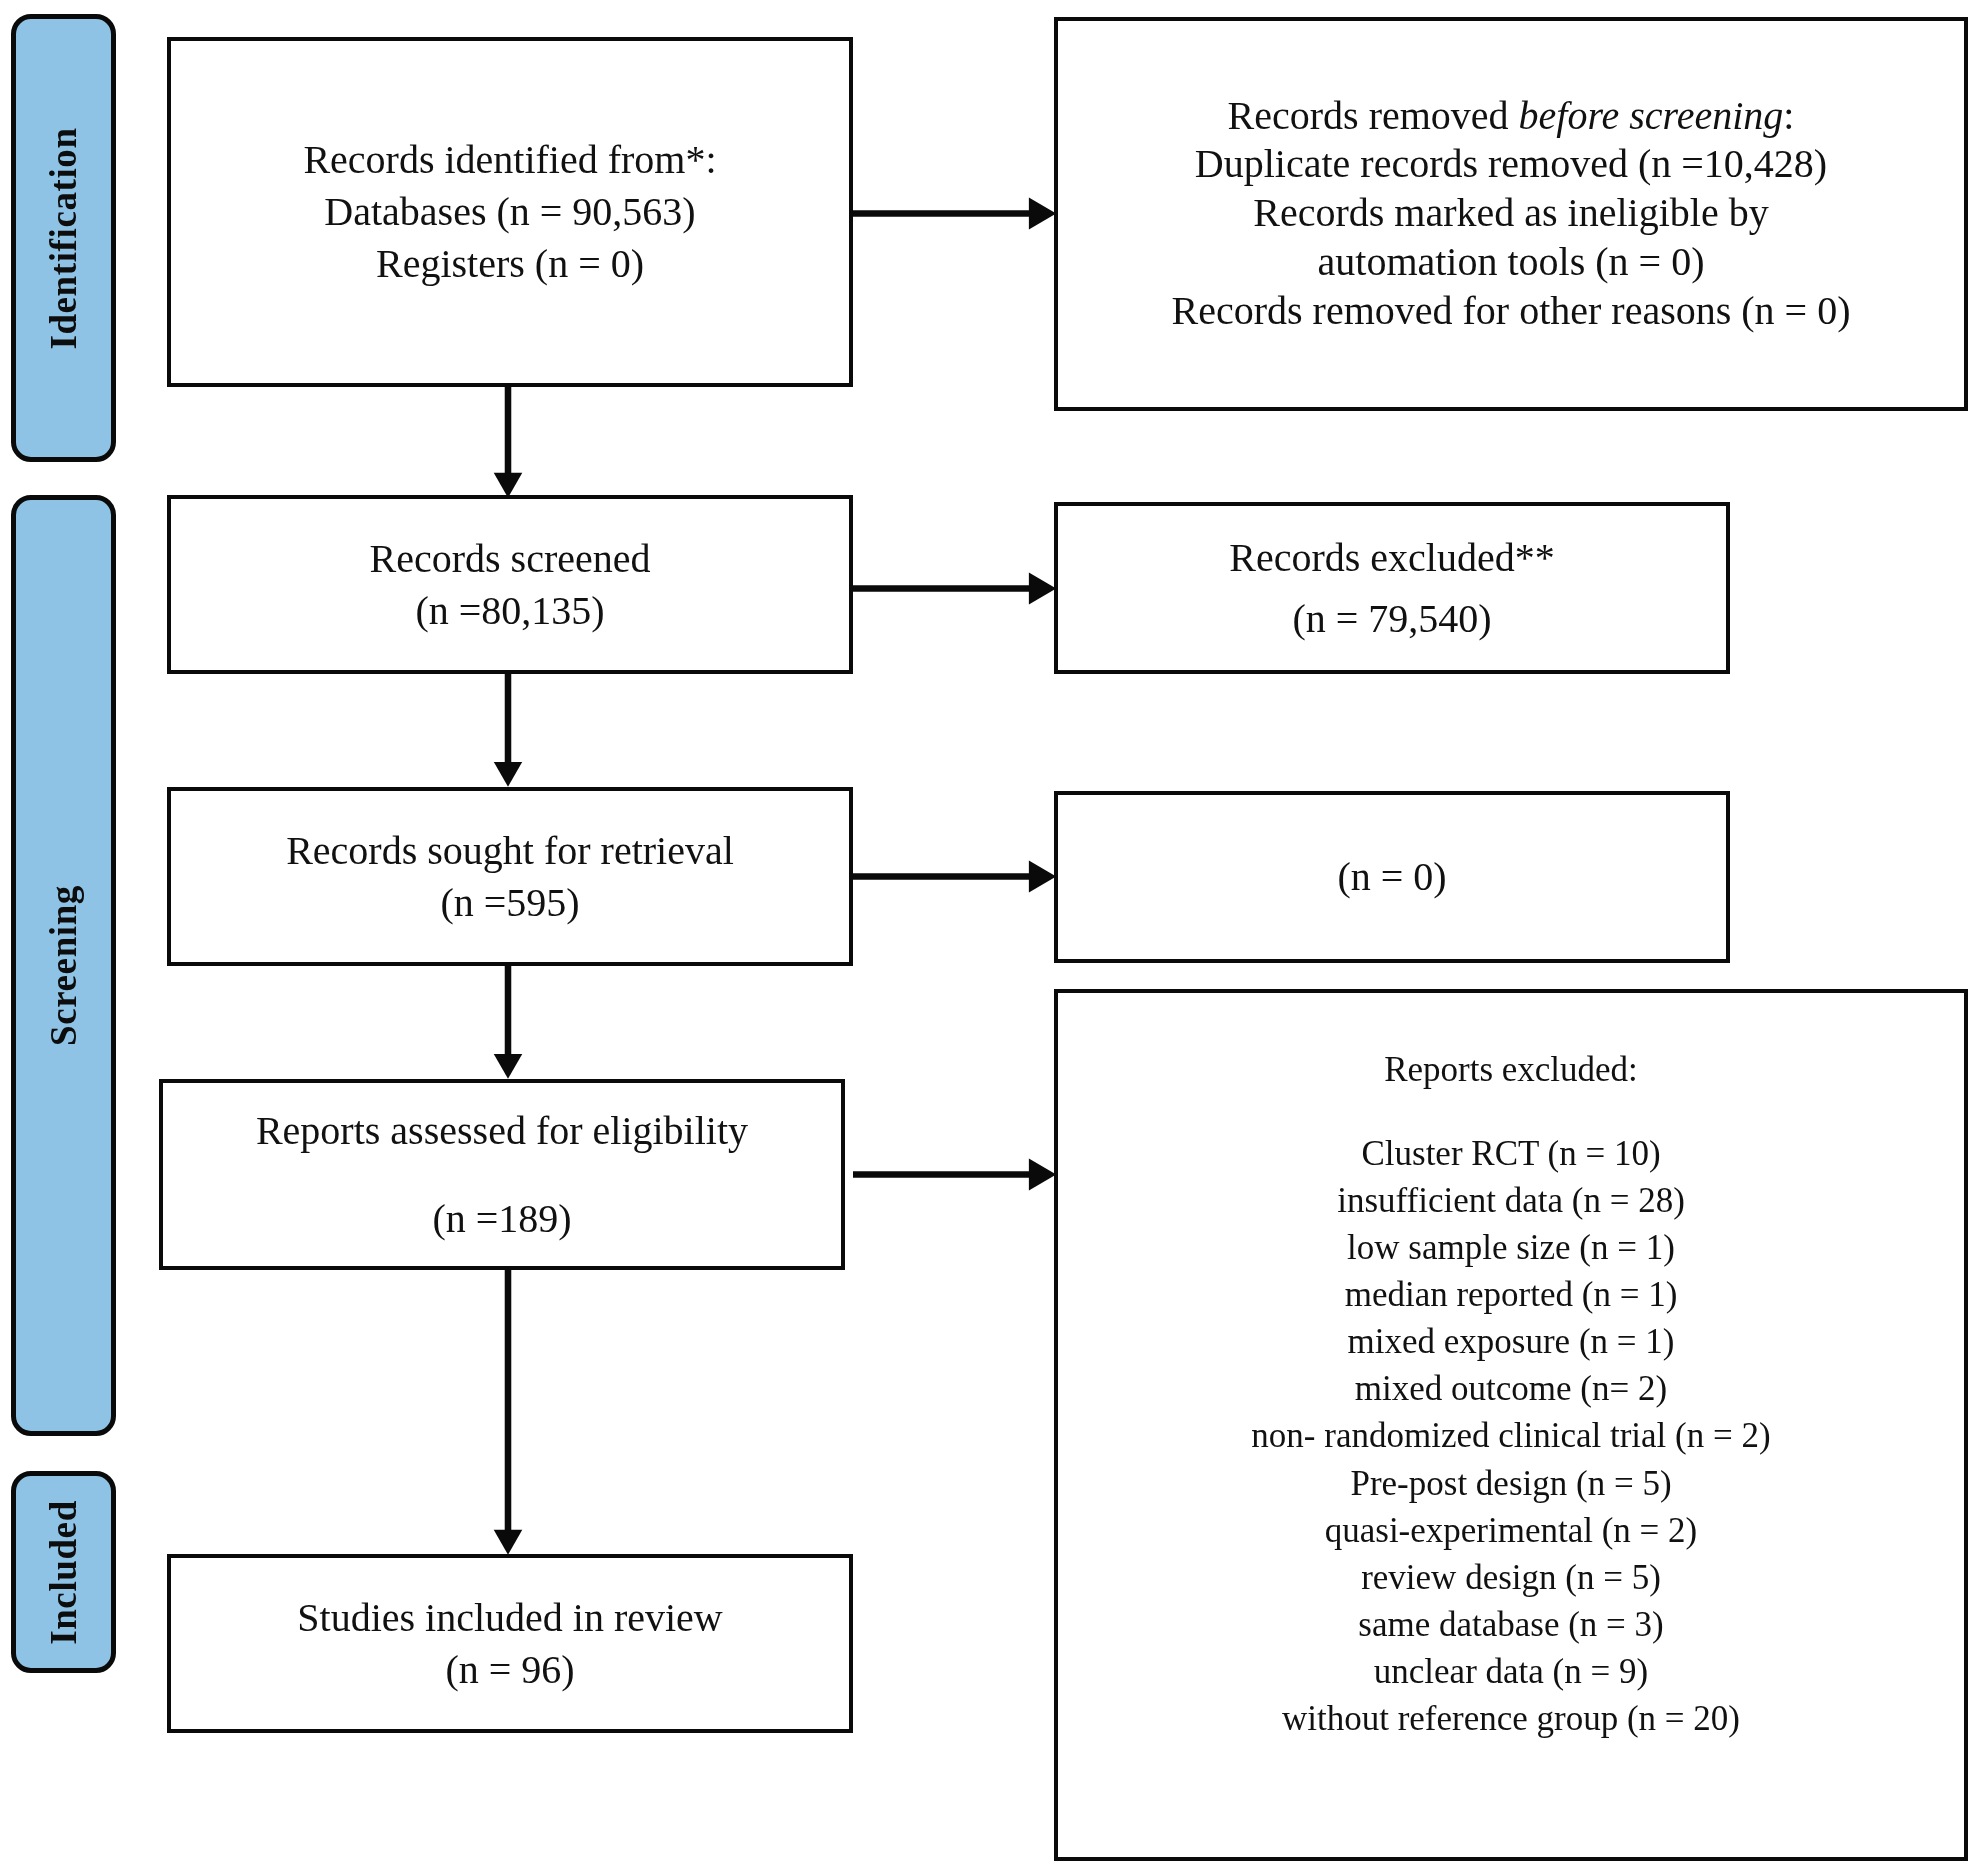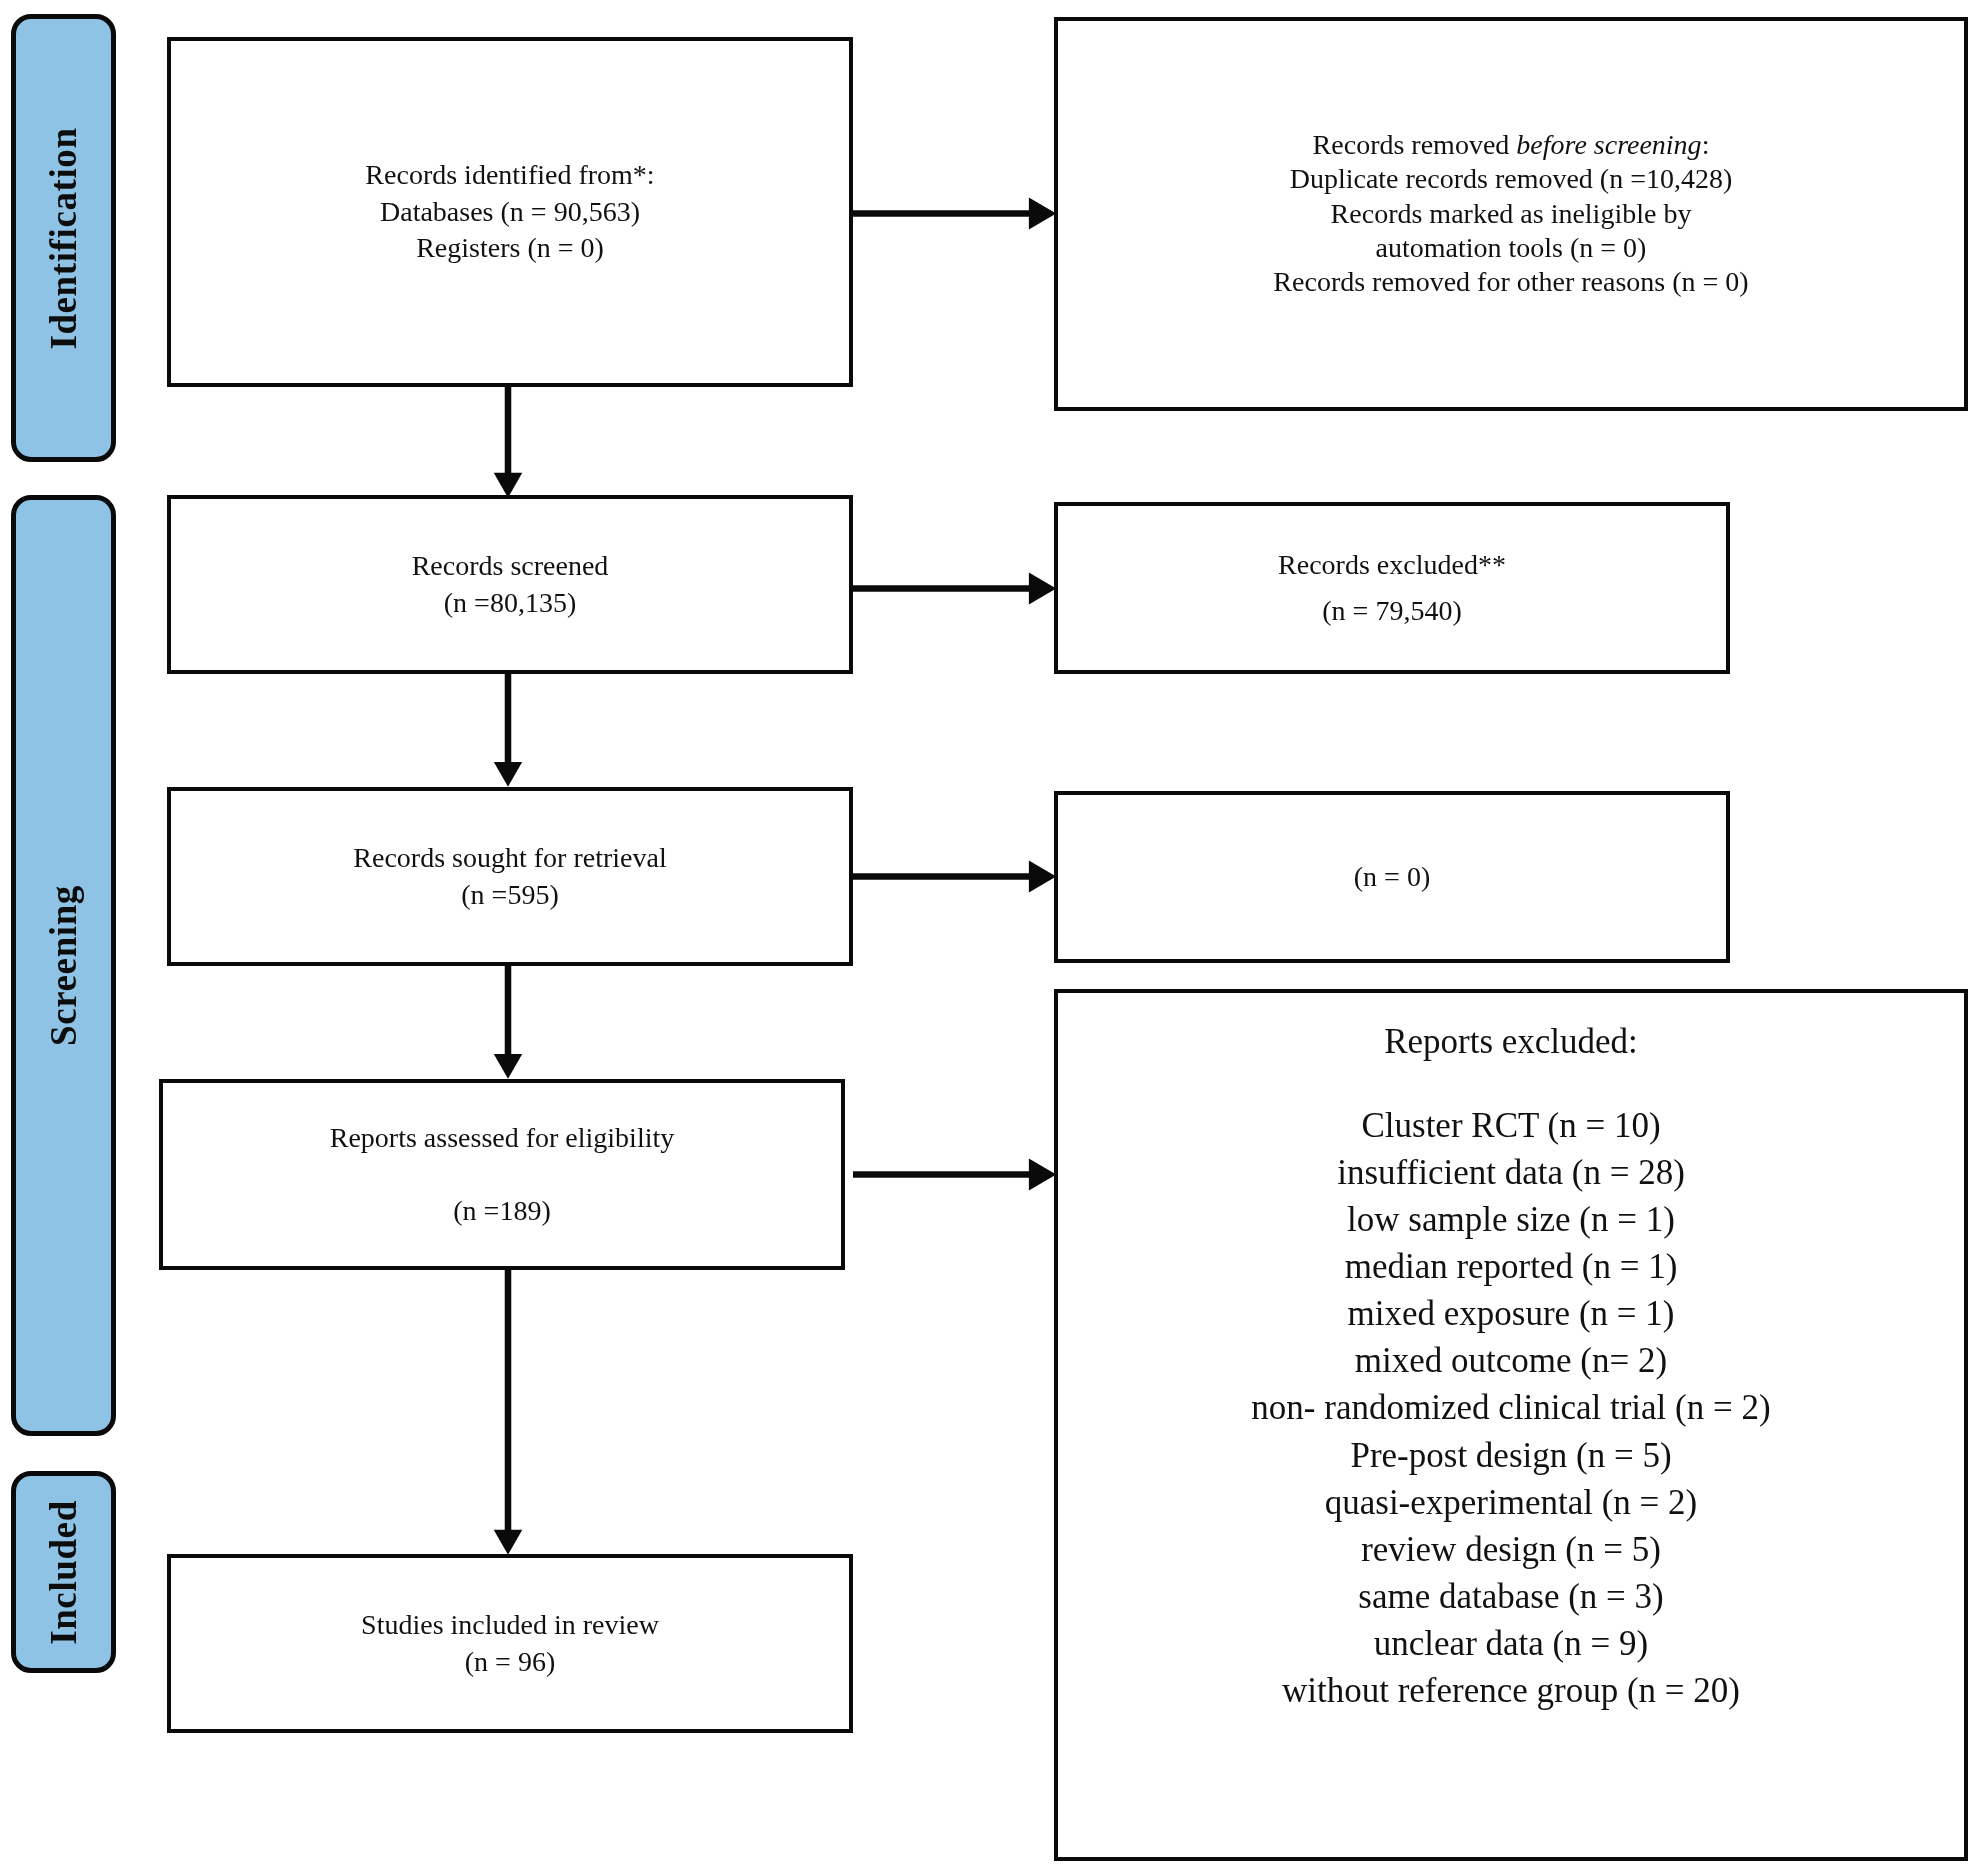--- a/index.html
+++ b/index.html
@@ -48,35 +48,36 @@
     display: flex;
     flex-direction: column;
     align-items: center;
     justify-content: center;
     text-align: center;
     padding: 8.3px 15.5px;
   }
   .flow-box .ln {
     display: block;
     width: 100%;
-    font-size: 28px;
+    font-size: 40px;
     line-height: 1.30;
     color: #111111;
     white-space: nowrap;
   }
   .flow-box.tight .ln { line-height: 1.22; }
   .flow-box .ln.ital-part em {
     font-style: italic;
   }
   .excl-list .ln {
     font-size: 35px;
     line-height: 1.345;
   }
   .excl-list .ln.head {
     margin-bottom: 37px;
+    margin-top: 28px;
   }
 
   
   .conn {
     position: absolute;
   }
   .conn svg { display: block; }
 </style>
 </head>
 <body>

